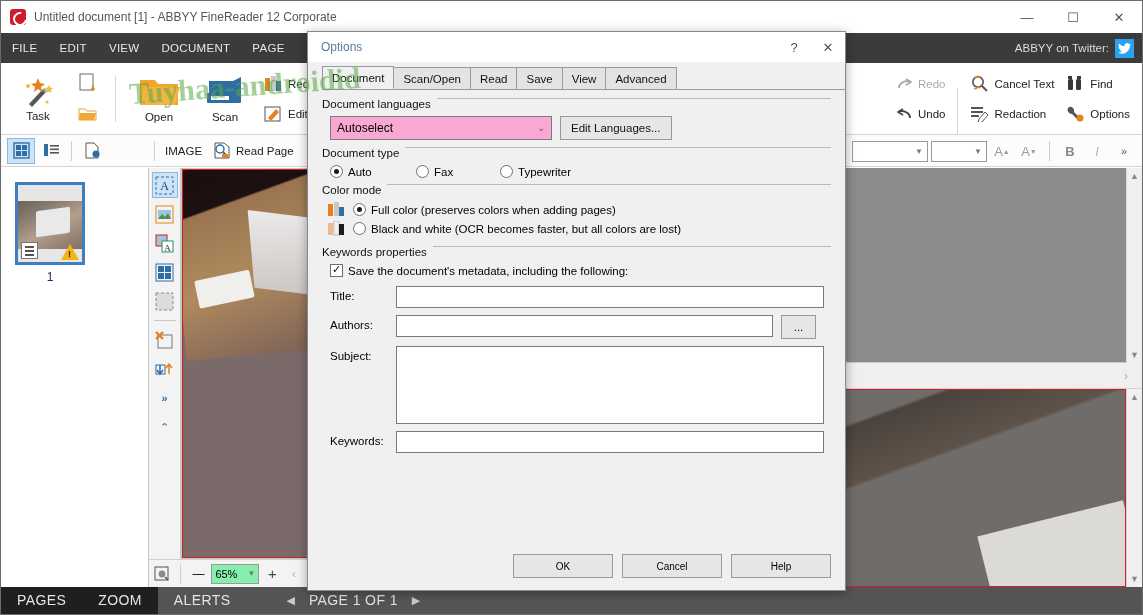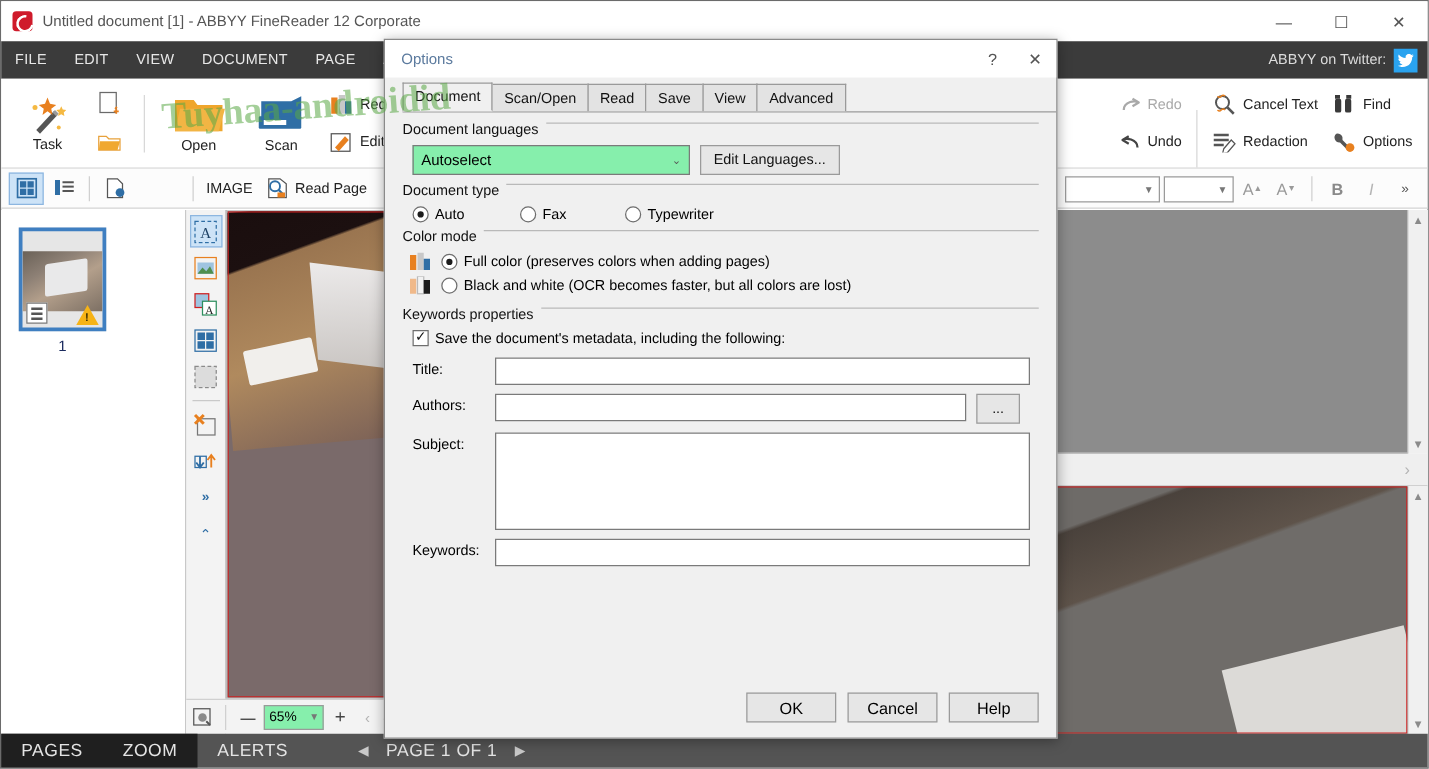--- a/index.html
+++ b/index.html
@@ -145,21 +145,21 @@
     border:1px solid #9a9a9a; border-bottom:none; background:#e3e3e3; margin-right:-1px; color:#111; }
   .tab.active { background:#f0f0f0; height:23px; border-bottom:1px solid #f0f0f0; position:relative; z-index:2; }
 
   .dlg-body { position:absolute; left:0; right:0; top:58px; bottom:46px; padding:8px 14px 0 14px;
     border-top:none; overflow:hidden; }
   .gbox { margin-bottom:6px; }
   .gtitle { display:flex; align-items:flex-start; gap:6px; font-size:11.5px; color:#111; margin-bottom:6px; }
   .gtitle .line { flex:1; height:1px; background:#b9b9b9; }
 
   .row { display:flex; align-items:center; gap:8px; margin-bottom:7px; }
-  .sel { width:222px; height:24px; border:1px solid #7a7a7a; background:#86efac; display:flex;
+  .sel { width:222px; height:24px; border:1px solid #7a7a7a; background:#f9a8d4; display:flex;
     align-items:center; justify-content:space-between; padding:0 6px; font-size:12px; }
   .btn { height:24px; border:1px solid #9a9a9a; background:#e6e6e6; font-size:11.5px; color:#111;
     display:flex; align-items:center; justify-content:center; padding:0 10px; }
 
   .radio-row { display:flex; align-items:center; gap:0; padding-left:8px; margin-bottom:4px; }
   .radio { display:flex; align-items:center; gap:5px; font-size:11.5px; }
   .rdot { width:13px; height:13px; border-radius:50%; border:1px solid #6e6e6e; background:#fff;
     position:relative; flex:none; }
   .rdot.on::after { content:""; position:absolute; left:3px; top:3px; width:5px; height:5px;
     border-radius:50%; background:#1c1c1c; }
@@ -167,21 +167,21 @@
   .cm-icon { width:17px; height:15px; position:relative; flex:none; }
   .chk { width:13px; height:13px; border:1px solid #6e6e6e; background:#fff; position:relative; flex:none; }
   .chk.on::after { content:"✓"; position:absolute; left:1px; top:-2px; font-size:11px; color:#111; }
 
   .field-row { display:flex; align-items:flex-start; gap:8px; margin-bottom:7px; }
   .field-lbl { width:58px; font-size:11.5px; text-align:left; padding-top:4px; }
   .inp { height:22px; border:1px solid #7a7a7a; background:#fff; }
   .inp.area { height:78px; }
 
   .dlg-footer { position:absolute; right:14px; bottom:12px; display:flex; gap:9px; }
-  .fbtn { width:72px; height:24px; border:1px solid #9a9a9a; background:#e6e6e6; font-size:13px;
+  .fbtn { width:100px; height:24px; border:1px solid #9a9a9a; background:#e6e6e6; font-size:10px;
     display:flex; align-items:center; justify-content:center; }
 
   
   .watermark { position:absolute; left:128px; top:68px; font-size:30px; font-weight:bold;
     color:rgba(90,168,70,.55); font-family:"Liberation Serif", serif; transform:rotate(-4deg);
     pointer-events:none; z-index:60; white-space:nowrap; }
 </style>
 </head>
 <body>
 

